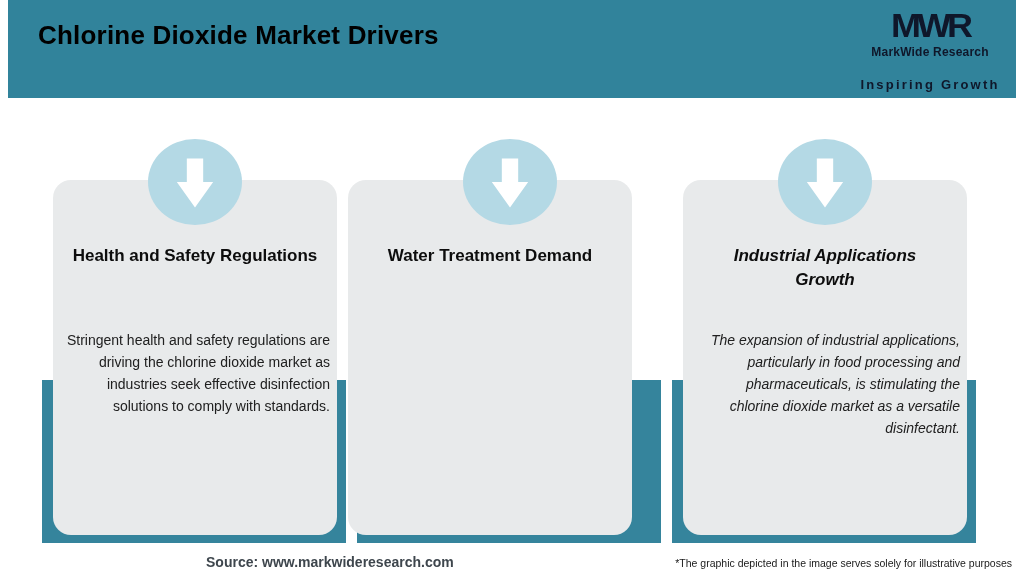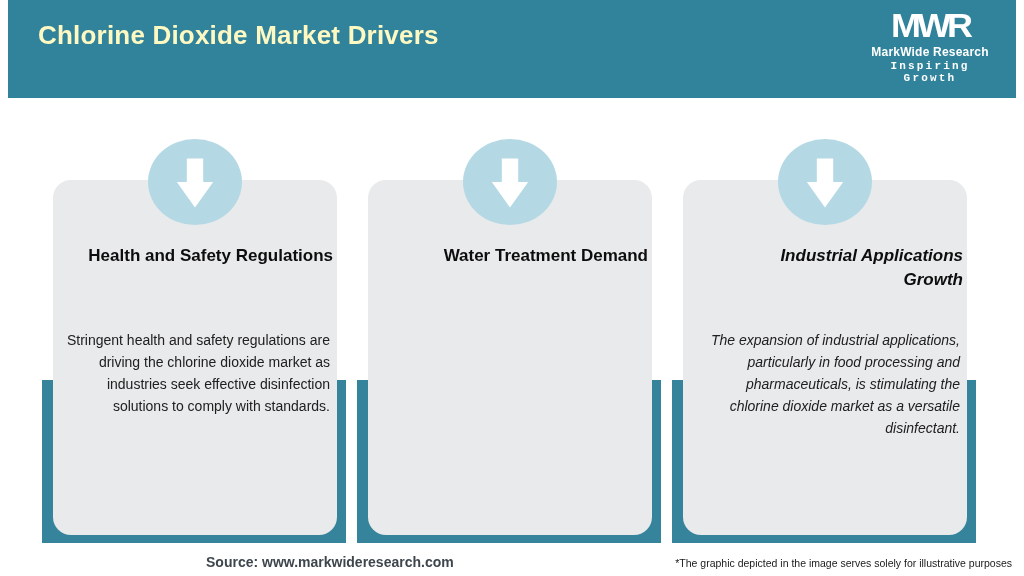--- a/index.html
+++ b/index.html
@@ -7,50 +7,50 @@
     width:1024px;height:576px;position:relative;background:#ffffff;
     font-family:"Liberation Sans", sans-serif;overflow:hidden;
   }
   
   .header{
     position:absolute;left:8px;top:0;width:1008px;height:98px;
     background:#31839b;
   }
   .header-title{
     position:absolute;left:30px;top:20px;
-    font-size:26px;font-weight:bold;color:#fef9c3;letter-spacing:.2px;
+    font-size:26px;font-weight:bold;color:#000000;letter-spacing:.2px;
   }
   .logo{
     position:absolute;right:16px;top:8px;width:140px;text-align:center;
-    color:#ffffff;
+    color:#0f172a;
   }
   .logo-monogram{
     font-size:36px;font-weight:900;letter-spacing:-4px;line-height:1;
     transform:scaleY(.92);
   }
   .logo-name{font-size:12px;font-weight:bold;margin-top:1px;letter-spacing:.2px;}
-  .logo-tagline{font-size:11px;font-weight:bold;letter-spacing:2.2px;margin-top:1px;font-family:Liberation Mono, monospace;}
+  .logo-tagline{font-size:13px;font-weight:bold;letter-spacing:2.2px;margin-top:18px;}
   
   .card-shadow{
     position:absolute;top:380px;width:304px;height:163px;background:#35849c;
   }
   .shadow-1{left:42px;} .shadow-2{left:357px;} .shadow-3{left:672px;}
   .card{
     position:absolute;top:180px;width:284px;height:355px;background:#e8eaeb;
     border-radius:18px;
   }
-  .card-1{left:53px;} .card-2{left:368px;} .card-3{left:683px;font-style:italic;}
+  .card-1{left:53px;} .card-2{left:348px;} .card-3{left:683px;font-style:italic;}
   .badge{
     position:absolute;top:139px;width:94px;height:86px;border-radius:50%;
     background:#b4d9e5;display:flex;align-items:center;justify-content:center;
   }
   .badge-1{left:148px;} .badge-2{left:463px;} .badge-3{left:778px;}
   .badge svg{display:block;margin-top:2px;}
   .card-title{
-    position:absolute;top:64px;left:4px;right:4px;text-align:right;
+    position:absolute;top:64px;left:4px;right:4px;text-align:center;
     font-size:17px;font-weight:bold;color:#0d0d0d;line-height:24px;
   }
   .card-title .narrow{display:inline-block;max-width:210px;}
   .card-body{
     position:absolute;top:149px;left:13px;right:7px;text-align:right;
     font-size:14px;line-height:22px;color:#202020;
   }
   
   .source{
     position:absolute;left:206px;width:624px;top:554px;text-align:left;

